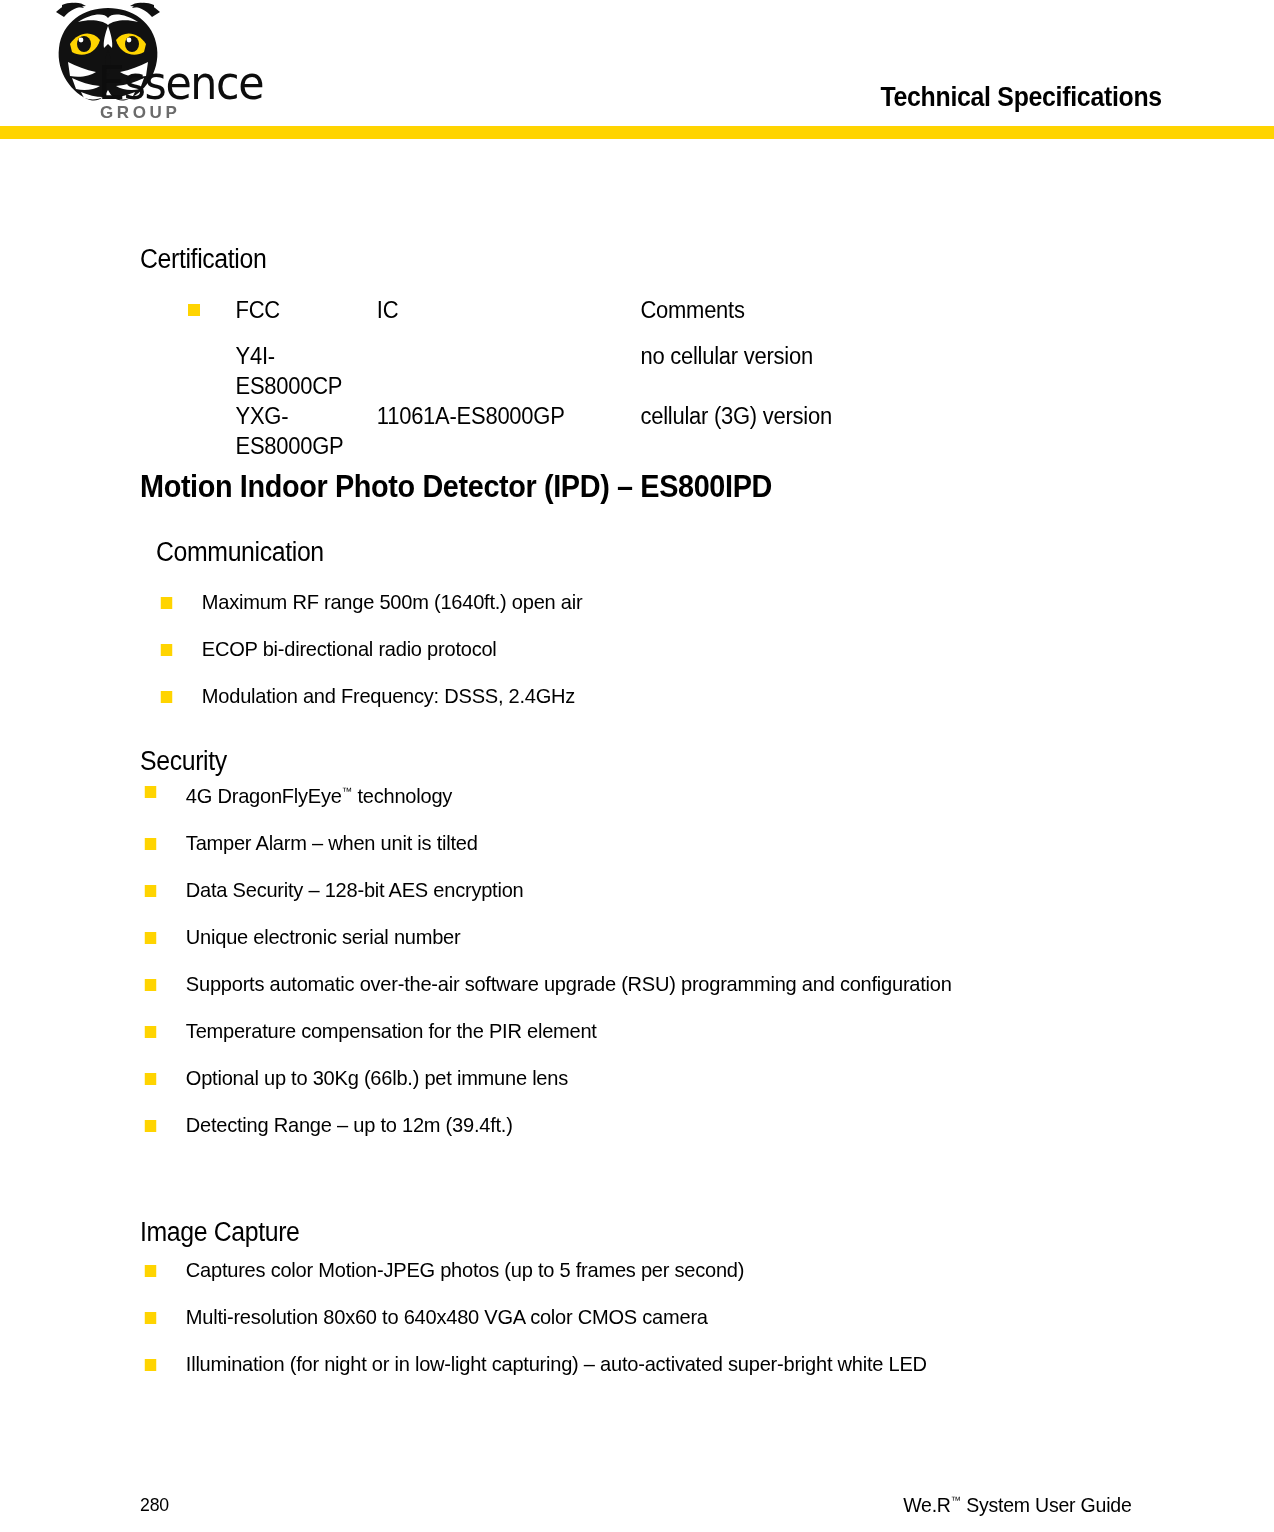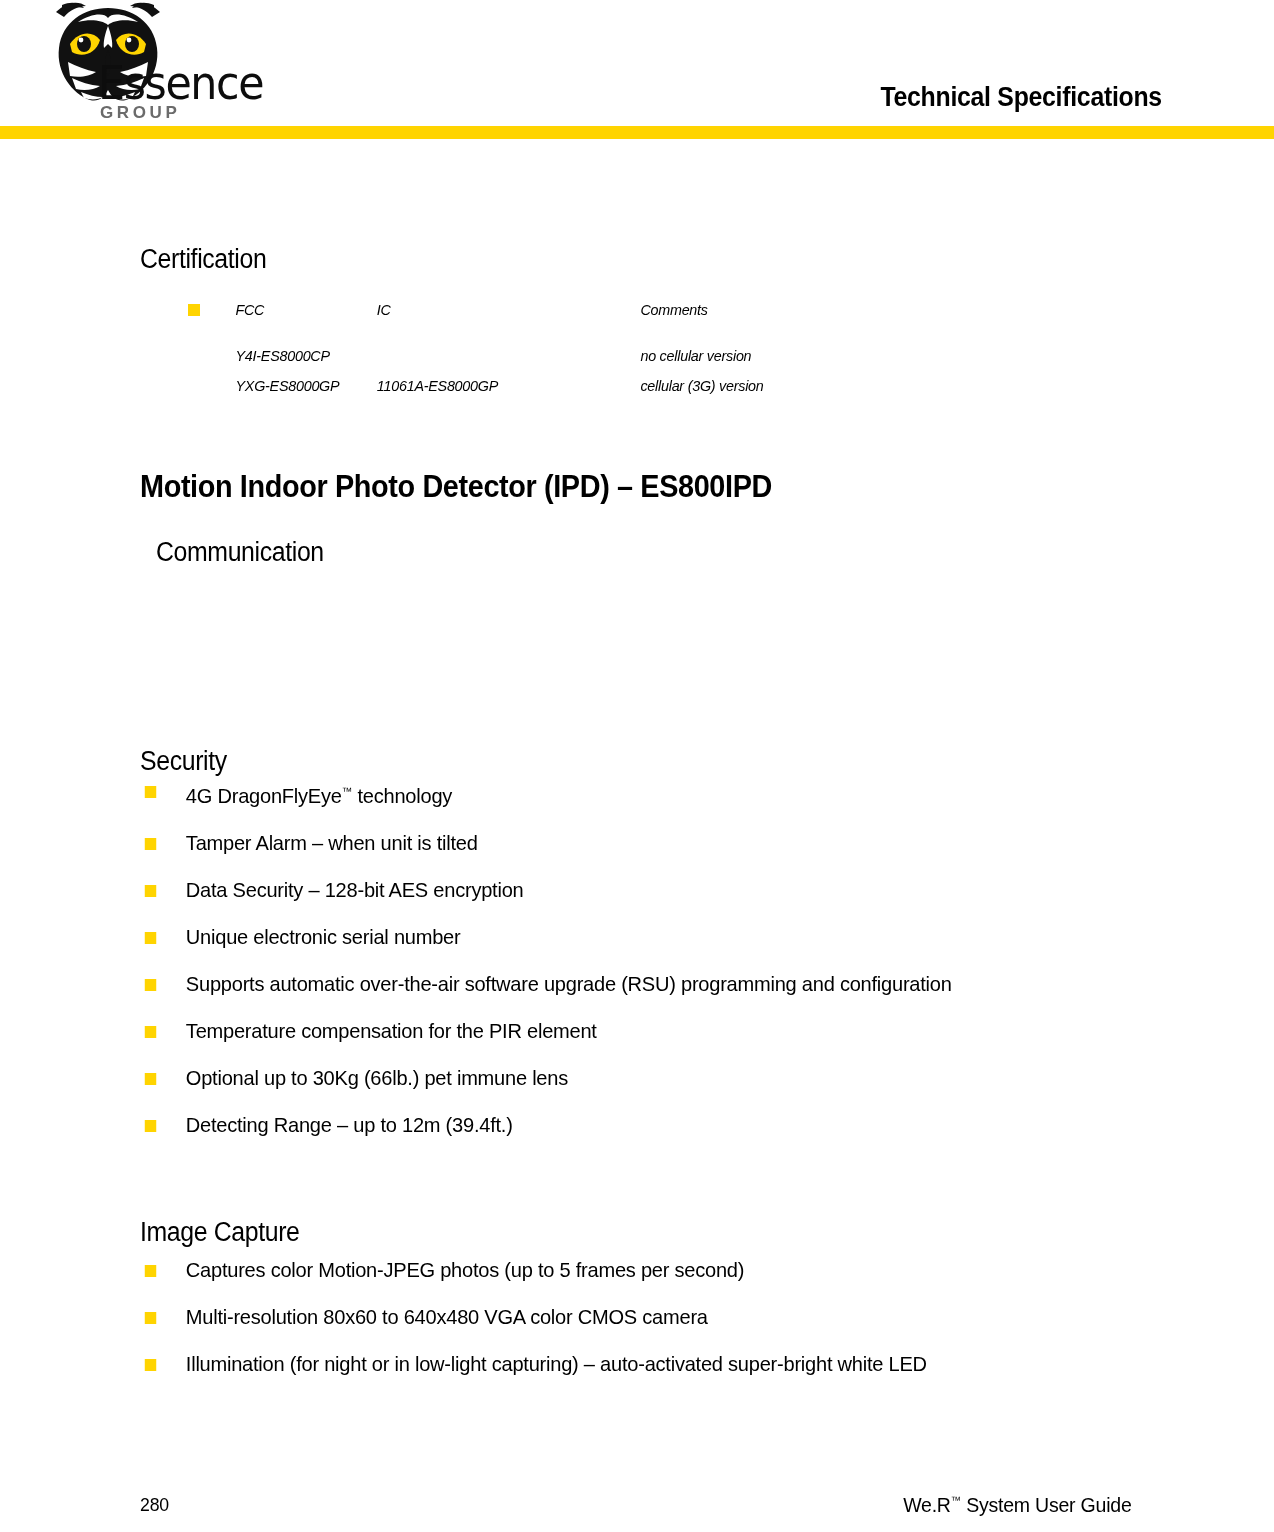--- a/index.html
+++ b/index.html
@@ -139,23 +139,22 @@
   }
   .tm {
     font-size: 11px;
     vertical-align: super;
     letter-spacing: 0;
   }
 
   
   .cert-table {
     position: relative;
-    font-size: 15px;
+    font-size: 23px;
     letter-spacing: -0.25px;
-    font-style: italic;
   }
   .cert-sq {
     position: absolute;
     left: 48px;
     top: 9px;
     width: 12px;
     height: 12px;
     background: #ffd400;
   }
   .cert-row {
@@ -277,20 +276,34 @@
       </div>
     </div>
   </div>
 
   <div class="block" style="left:140px; top:326px; width:1000px;">
     <h1 class="prod-title">Motion Indoor Photo Detector (IPD) – ES800IPD</h1>
   </div>
 
   <div class="block" style="left:156px; top:393px; width:1000px;">
     <h2 class="sec-title">Communication</h2>
+    <ul class="blist" style="margin-top:20px;">
+      <li>
+        <span class="sq"></span>
+        <span>Maximum RF range 500m (1640ft.) open air</span>
+      </li>
+      <li>
+        <span class="sq"></span>
+        <span>ECOP bi-directional radio protocol</span>
+      </li>
+      <li>
+        <span class="sq"></span>
+        <span>Modulation and Frequency: DSSS, 2.4GHz</span>
+      </li>
+    </ul>
   </div>
 
   <div class="block" style="left:140px; top:602px; width:1000px;">
     <h2 class="sec-title">Security</h2>
     <ul class="blist" style="">
       <li>
         <span class="sq"></span>
         <span>4G DragonFlyEye<span class="tm">™</span> technology</span>
       </li>
       <li>

